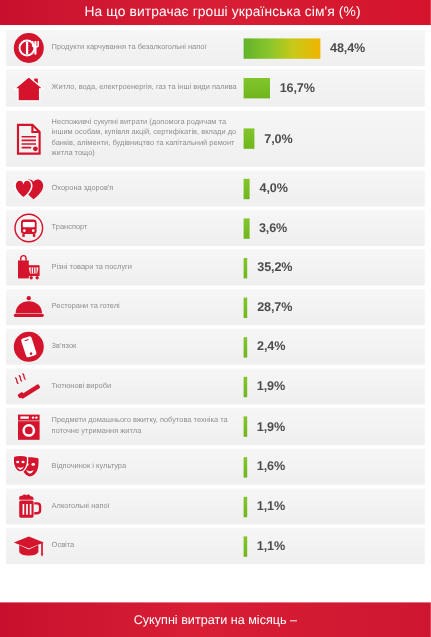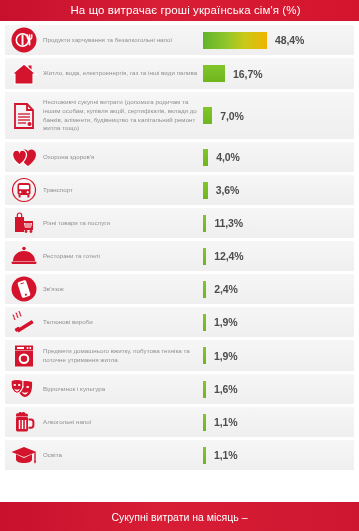--- a/index.html
+++ b/index.html
@@ -226,36 +226,36 @@
               <line x1="17" y1="12" x2="17" y2="17"></line>
               <line x1="19" y1="12" x2="19" y2="17"></line>
             </g>
           <circle cx="15" cy="20.5" r="1.4" fill="#D4142C"></circle>
           <circle cx="20" cy="20.5" r="1.4" fill="#D4142C"></circle>
         </svg>
       </div>
       <div class="label-cell">Різні товари та послуги</div>
       <div class="bar-cell">
         <div class="bar" style="width: 3.4px;"></div>
-        <div class="pct">11,3%</div>
+        <div class="pct">35,2%</div>
       </div>
     </div>
 
     <div class="row row-h1">
       <div class="icon-cell">
         <svg width="28" height="22" viewBox="0 0 28 22">
           <circle cx="14" cy="3.5" r="1.8" fill="#D4142C"></circle>
           <path d="M3 16c0-6 5-10 11-10s11 4 11 10z" fill="#D4142C"></path>
           <rect x="1.5" y="16.5" width="25" height="2.6" rx="1.3" fill="#D4142C"></rect>
         </svg>
       </div>
       <div class="label-cell">Ресторани та готелі</div>
       <div class="bar-cell">
         <div class="bar" style="width: 3.3px;"></div>
-        <div class="pct">12,4%</div>
+        <div class="pct">28,7%</div>
       </div>
     </div>
 
     <div class="row row-h1">
       <div class="icon-cell">
         <svg width="26" height="26" viewBox="0 0 26 26">
           <circle cx="13" cy="13" r="12.5" fill="#D4142C"></circle>
           <g transform="rotate(-18 13 13)">
             <rect x="8.5" y="4.8" width="9" height="16.4" rx="1.8" fill="#fff"></rect>
             <line x1="11.3" y1="7.1" x2="14.7" y2="7.1" stroke="#D4142C" stroke-width=".9"></line>

